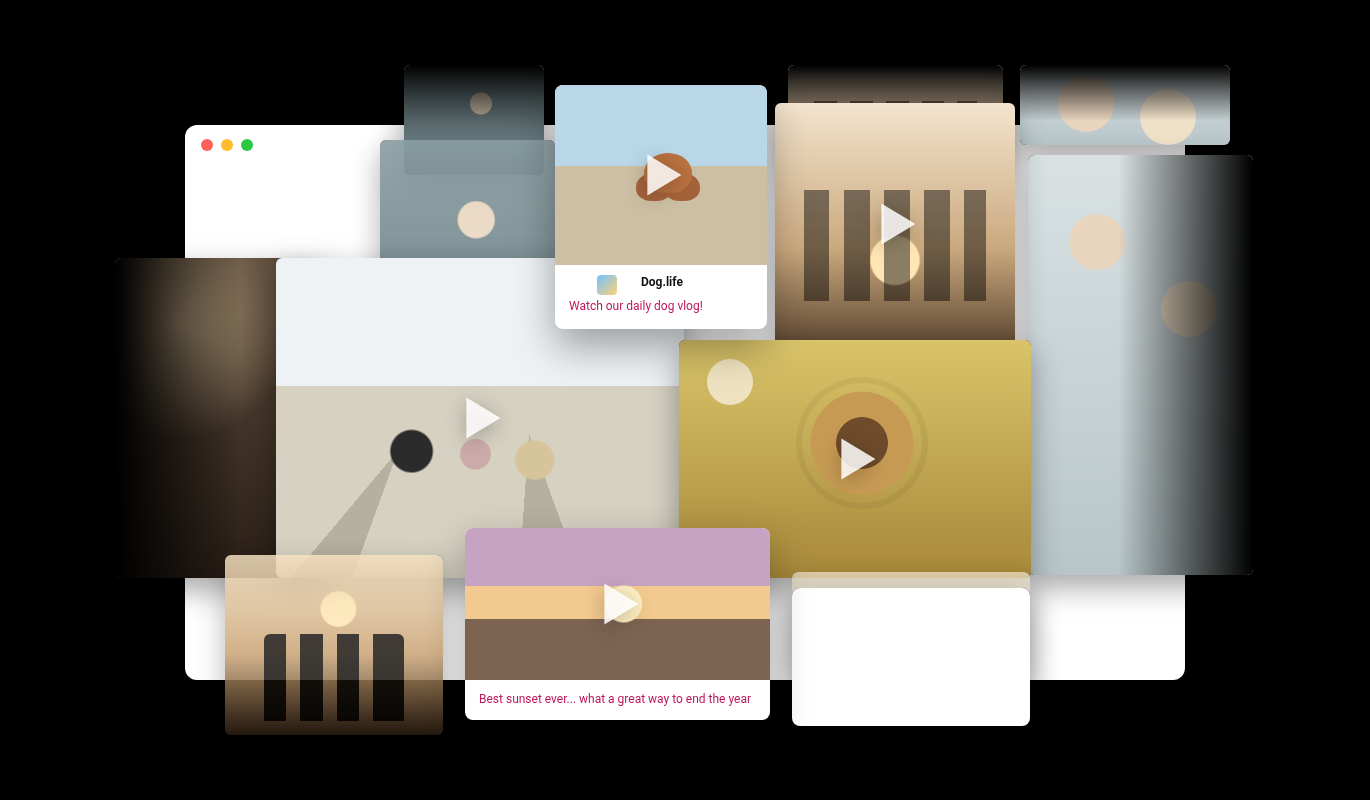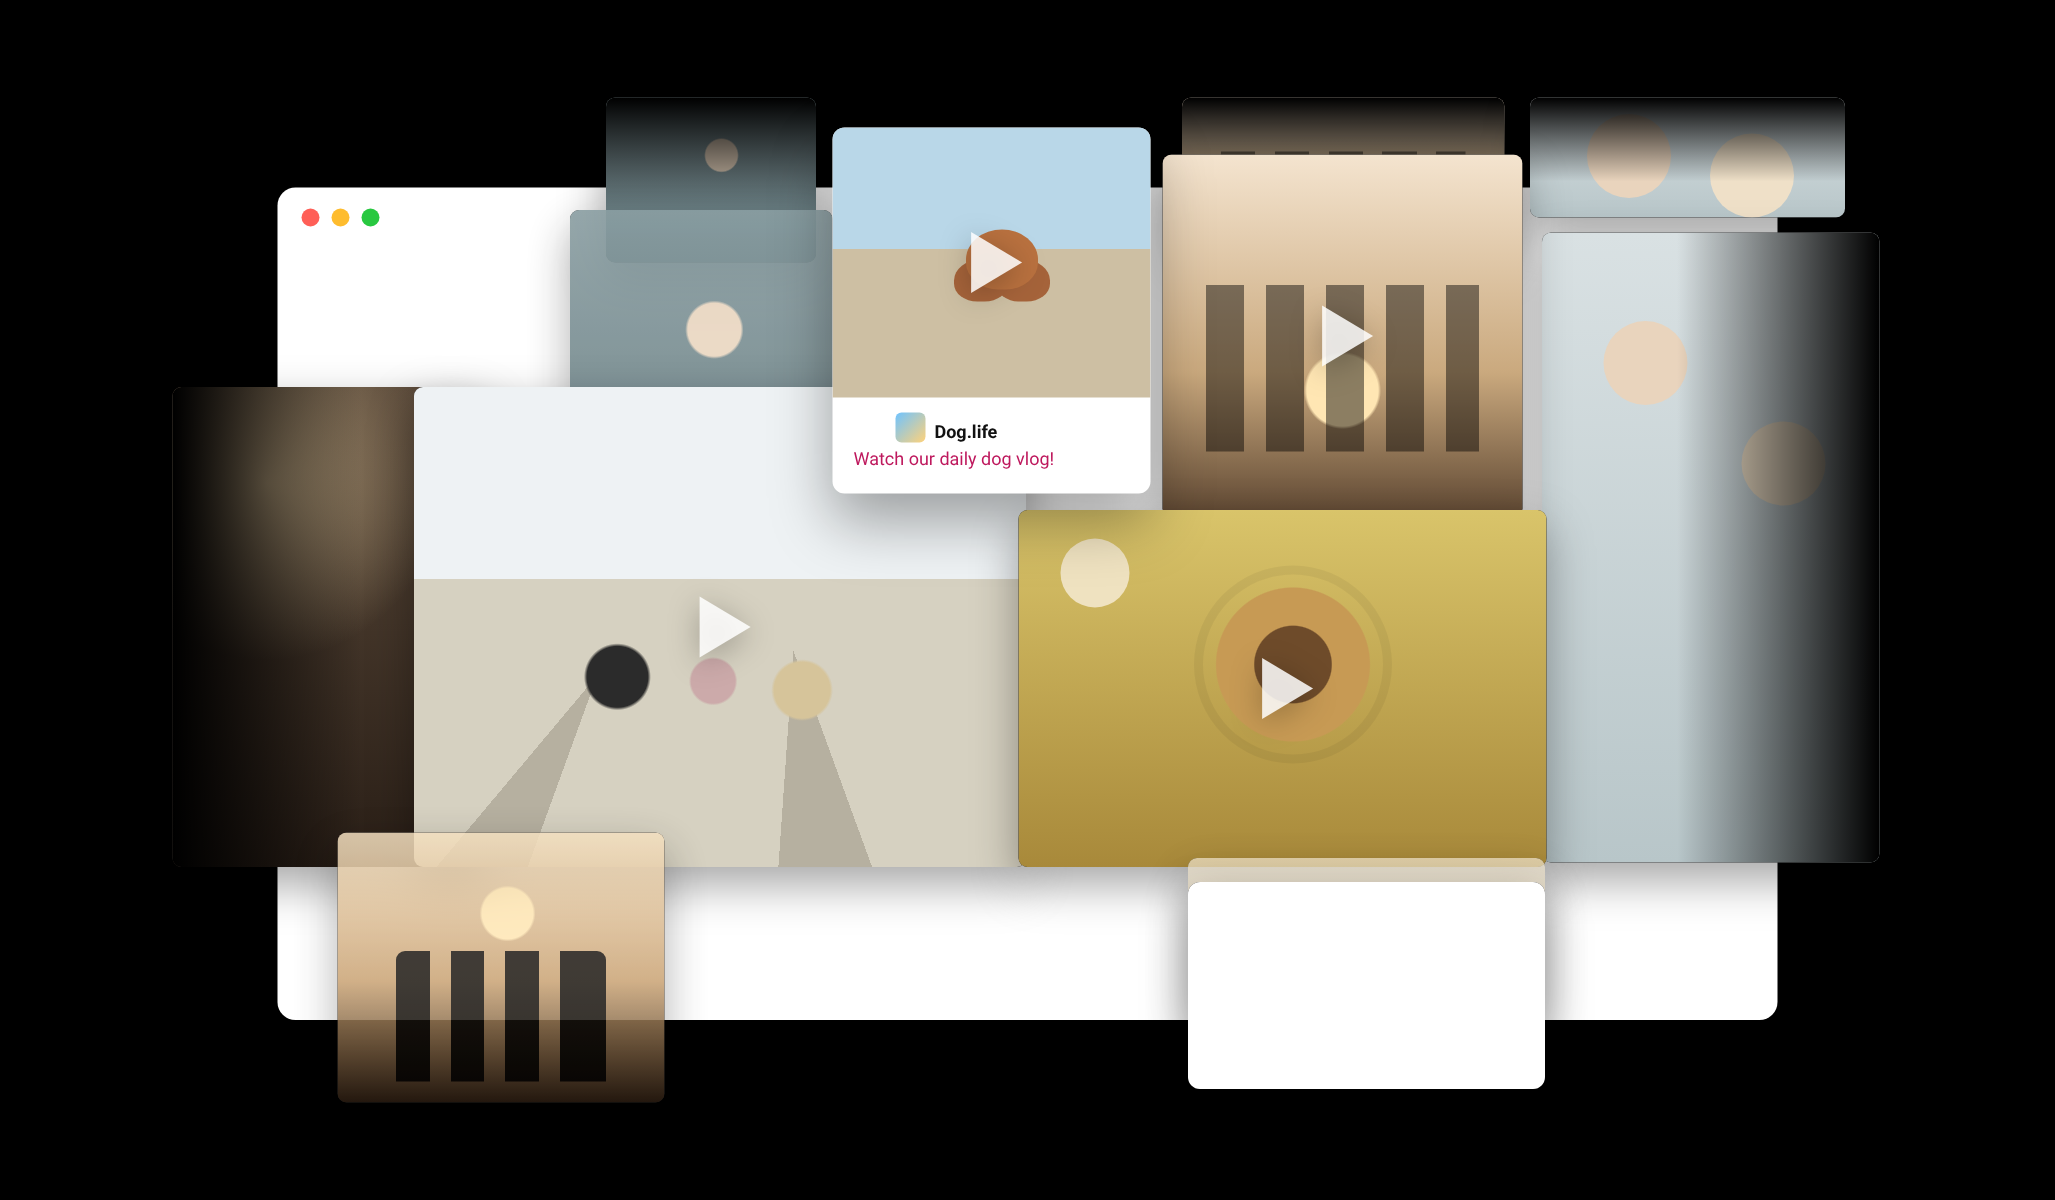--- a/index.html
+++ b/index.html
@@ -60,21 +60,21 @@
   
   .card {
     position: absolute;
     border-radius: 8px;
     overflow: hidden;
     background: #fff;
     box-shadow: 0 18px 40px rgba(0,0,0,0.35);
   }
   .card .media { position: relative; width: 100%; }
   .card .footer { padding: 10px 14px 14px; }
-  .card .author { display:flex; align-items:flex-end; gap:6px; margin-bottom:4px;padding-left:28px; }
+  .card .author { display:flex; align-items:flex-start; gap:24px; margin-bottom:4px;padding-left:28px; }
   .card .avatar {
     width: 20px; height: 20px; border-radius: 4px;
     background: linear-gradient(135deg,#6fc3ff,#ffd27a);
   }
   .card .author-name { font-size: 12px; font-weight: 700; color:#111; }
   .card .caption { font-size: 12px; color:#be185d; line-height:1.3; }
 
   
   
   
@@ -232,14 +232,27 @@
     <div class="img ph-silhouette"></div>
   </div>
 
   <div class="tile" style="left:792px;top:572px;width:238px;height:100px;opacity:.7">
     <div class="img ph-crowd-walk"></div>
   </div>
   <div class="tile" style="left:792px;top:588px;width:238px;height:138px;border-radius:8px">
     <div class="img ph-blank"></div>
   </div>
 
+  <div class="card" style="left:465px;top:528px;width:305px">
+    <div class="media" style="height:152px">
+      <div class="img ph-sunset-beach" style="position:absolute;inset:0"></div>
+      <div class="play">
+        <svg viewBox="0 0 100 100">
+            <polygon points="30,20 80,50 30,80" fill="rgba(255,255,255,0.85)"></polygon>
+          </svg>
+      </div>
+    </div>
+    <div class="footer" style="padding:12px 14px">
+      <div class="caption">Best sunset ever... what a great way to end the year</div>
+    </div>
+  </div>
 
 </div>
 
 </body></html>

